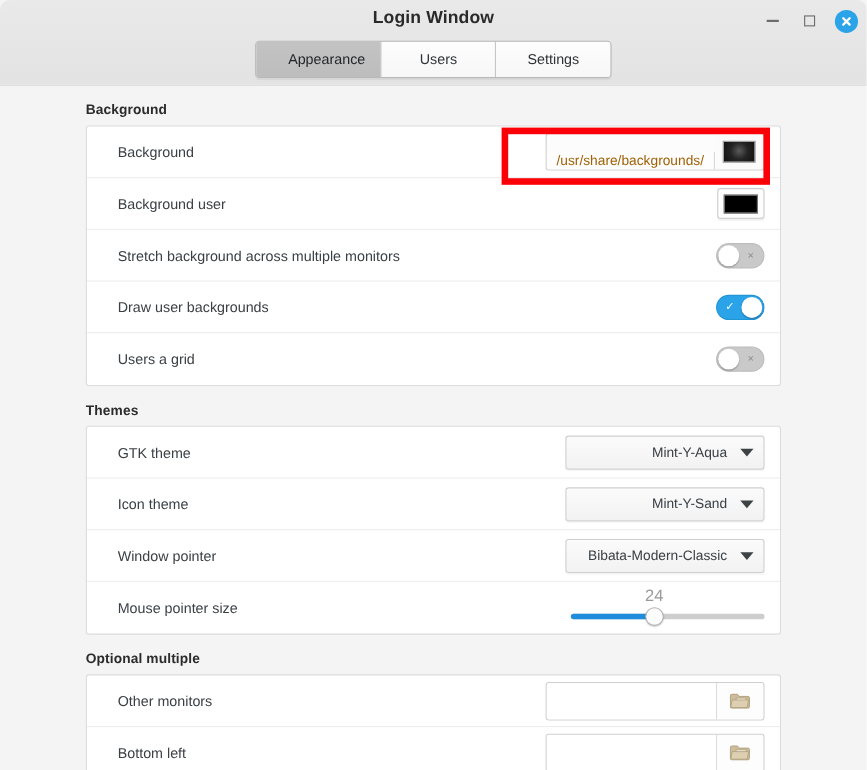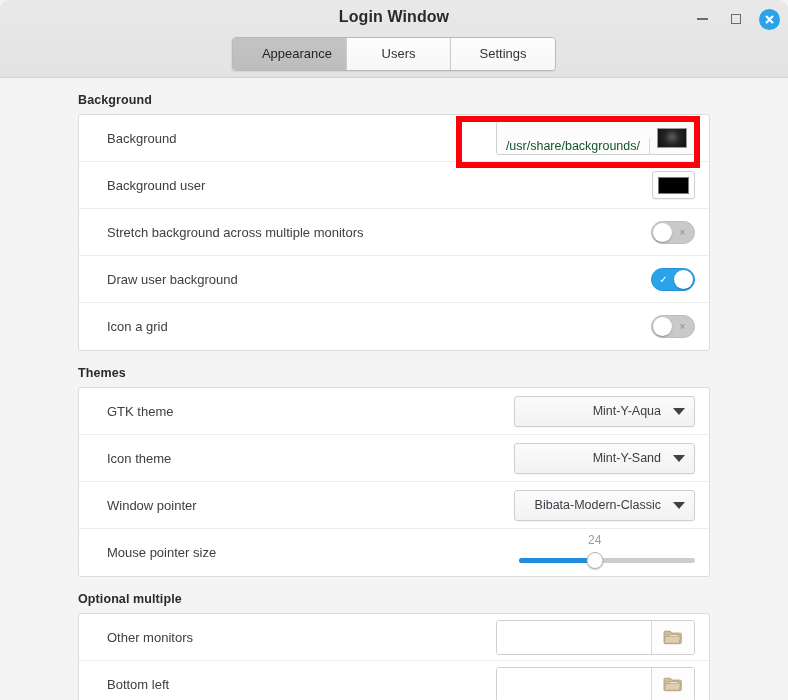--- a/index.html
+++ b/index.html
@@ -161,21 +161,21 @@
     border-radius: 3px;
     background: #fcfcfc;
     overflow: hidden;
     height: 32px;
   }
   .fc-path {
     display: flex;
     align-items: center;
     padding: 0 9px;
     font-size: 12.5px;
-    color: #14532d;
+    color: #a16207;
     background: #fdfdfd;
     border-right: 1px solid #d8d8d8;
     white-space: nowrap;
     margin-top: 16px;
   }
   .fc-thumbwrap {
     display: flex;
     align-items: center;
     justify-content: center;
     padding: 0 7px;
@@ -281,21 +281,21 @@
 
   
   .slider-wrap {
     position: relative;
     width: 176px;
     height: 40px;
   }
   .slider-value {
     position: absolute;
     top: 0;
-    font-size: 12px;
+    font-size: 15px;
     color: #9a9a9a;
     transform: translateX(-50%);
   }
   .slider-track {
     position: absolute;
     top: 25px;
     left: 0;
     width: 176px;
     height: 5px;
     border-radius: 3px;
@@ -416,31 +416,31 @@
         <div class="row-label">Stretch background across multiple monitors</div>
         <div class="row-control">
           <div class="switch off">
             <div class="mark">×</div>
             <div class="knob"></div>
           </div>
         </div>
       </div>
 
       <div class="row">
-        <div class="row-label">Draw user background</div>
+        <div class="row-label">Draw user backgrounds</div>
         <div class="row-control">
           <div class="switch on">
             <div class="mark">✓</div>
             <div class="knob"></div>
           </div>
         </div>
       </div>
 
       <div class="row">
-        <div class="row-label">Icon a grid</div>
+        <div class="row-label">Users a grid</div>
         <div class="row-control">
           <div class="switch off">
             <div class="mark">×</div>
             <div class="knob"></div>
           </div>
         </div>
       </div>
 
     </div>
 

